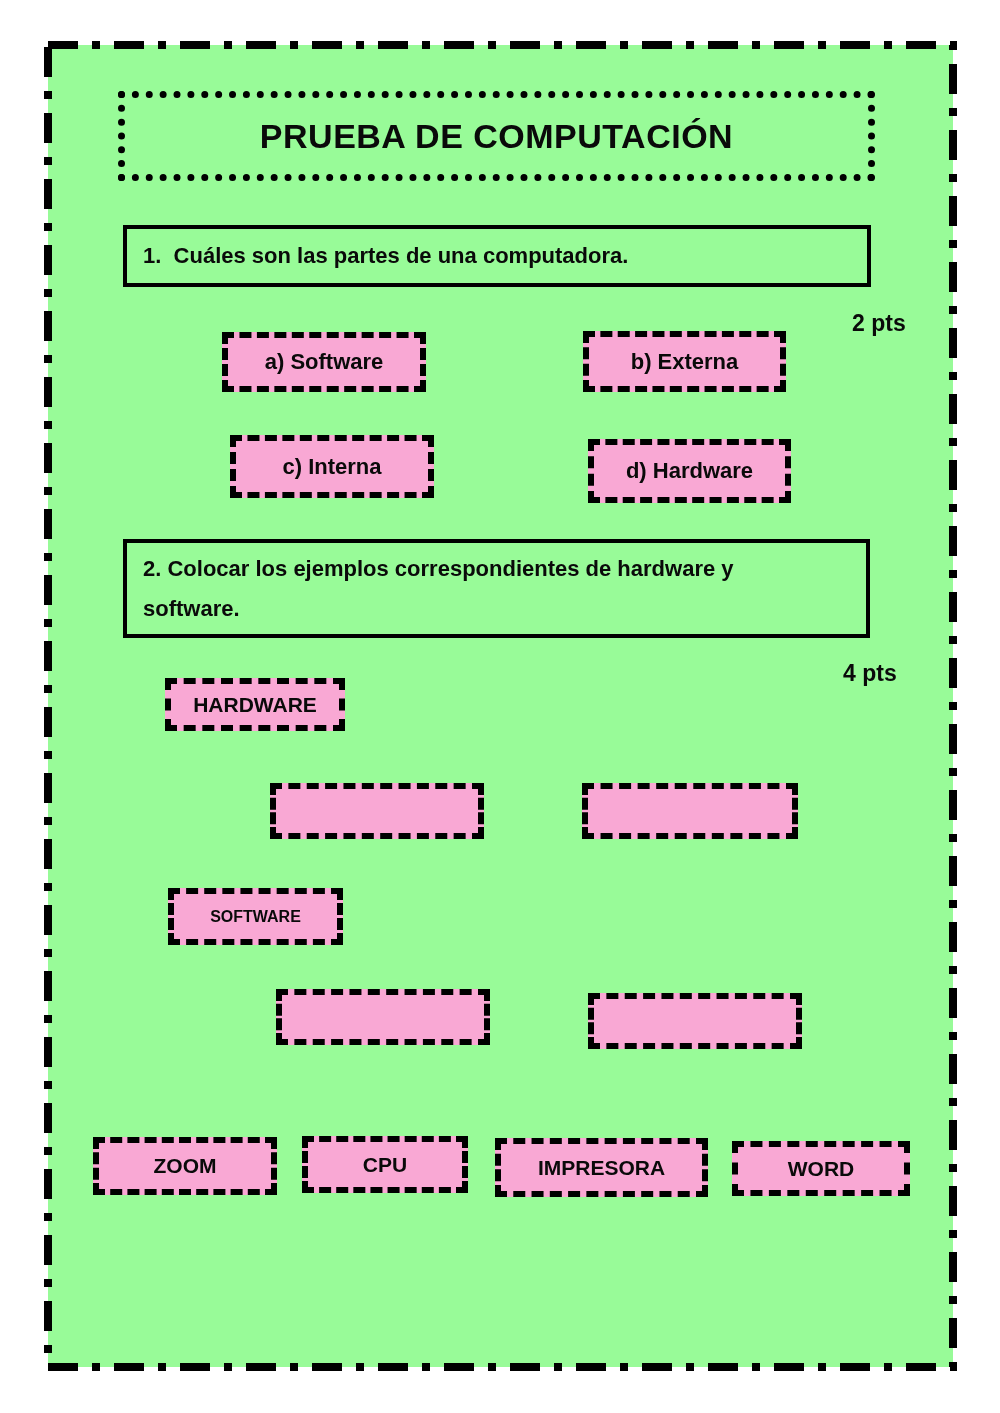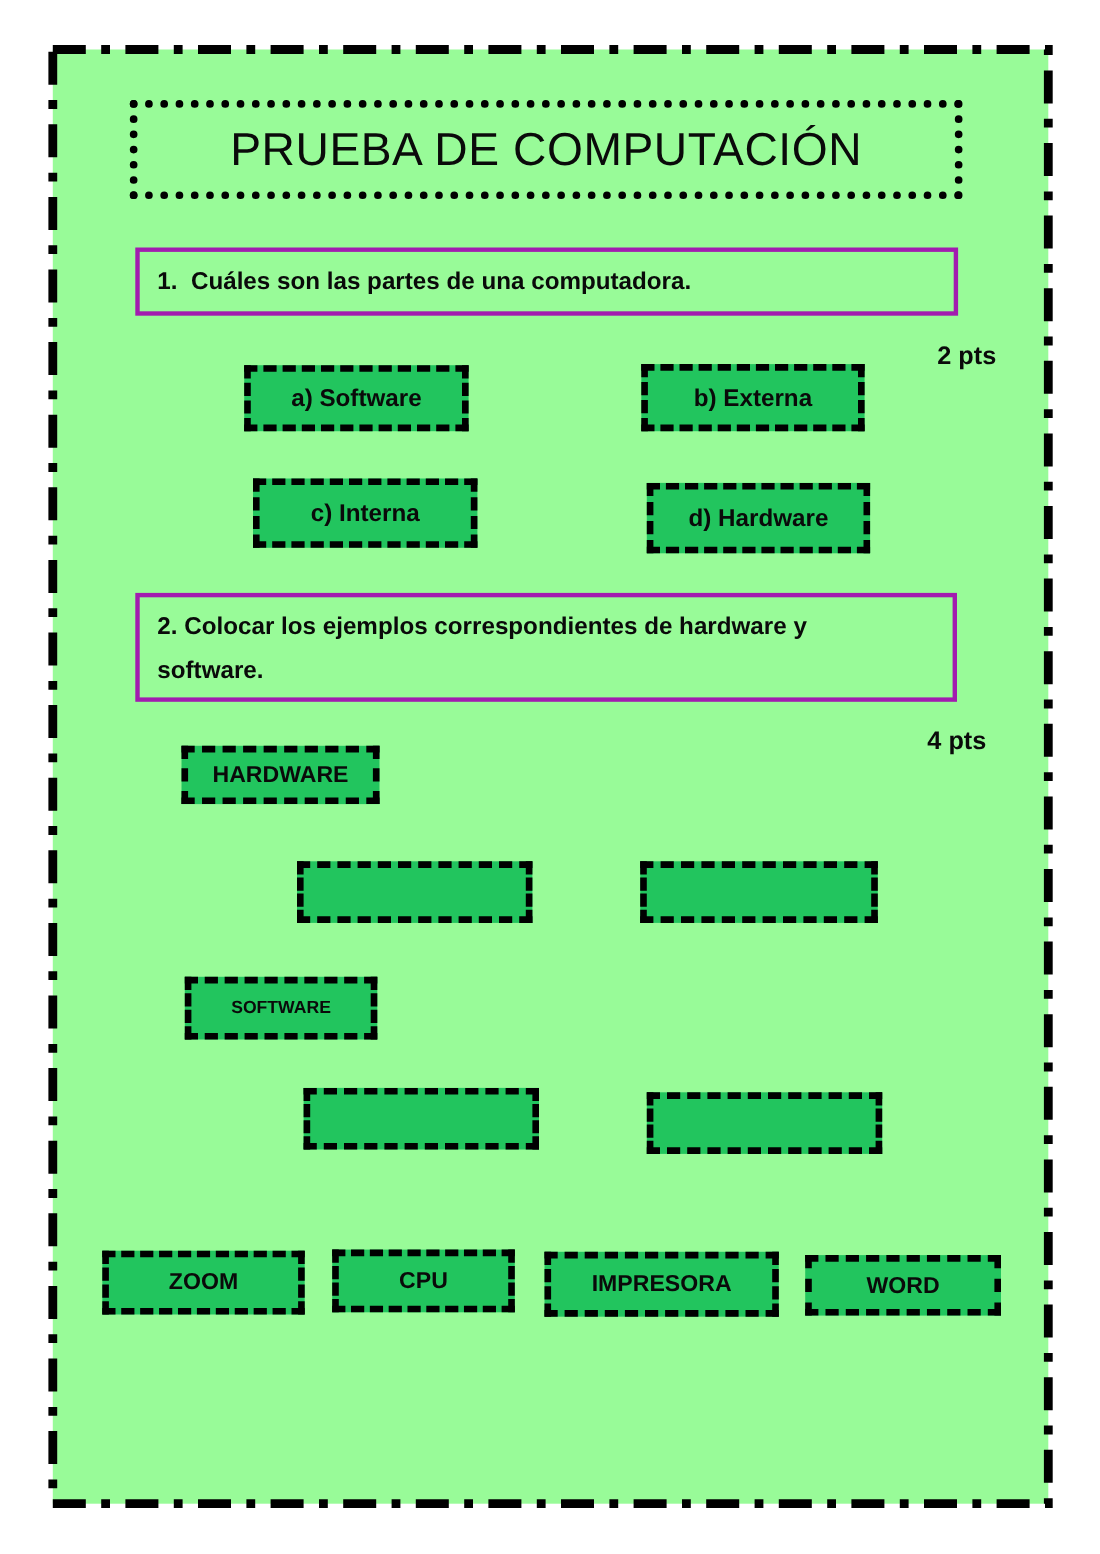--- a/index.html
+++ b/index.html
@@ -19,37 +19,37 @@
     position:absolute;left:0;top:0;width:1000px;height:1413px;
     pointer-events:none;
   }
   .title-box{
     position:absolute;left:118px;top:91px;width:757px;height:90px;
     border:7px dotted #000;
     display:flex;align-items:center;justify-content:center;
     box-sizing:border-box;
   }
   .title-text{
-    font-size:42px;font-weight:400;letter-spacing:0.5px;
+    font-size:34px;font-weight:700;letter-spacing:0.5px;
   }
   .q-box{
-    position:absolute;border:4px solid #a21caf;box-sizing:border-box;
+    position:absolute;border:4px solid #000000;box-sizing:border-box;
     display:flex;align-items:center;
     font-size:22px;font-weight:700;
   }
   .q1{left:123px;top:225px;width:748px;height:62px;padding:0 14px 0 16px;}
   .q2{left:123px;top:539px;width:747px;height:99px;padding:6px 30px 22px 16px;
       align-items:flex-start;line-height:1.8;}
   .pts{
     position:absolute;font-size:23px;font-weight:700;
   }
   .pts1{left:852px;top:310px;}
   .pts2{left:843px;top:660px;}
   .dash-box{
-    position:absolute;background:#22c55e;border:6px dashed #000;
+    position:absolute;background:#f9a8d4;border:6px dashed #000;
     box-sizing:border-box;
     display:flex;align-items:center;justify-content:center;
     font-size:22px;font-weight:700;
   }
   .opt-a{left:222px;top:332px;width:204px;height:60px;}
   .opt-b{left:583px;top:331px;width:203px;height:61px;}
   .opt-c{left:230px;top:435px;width:204px;height:63px;}
   .opt-d{left:588px;top:439px;width:203px;height:64px;}
   .cat-hw{left:165px;top:678px;width:180px;height:53px;font-size:21px;}
   .cat-sw{left:168px;top:888px;width:175px;height:57px;font-size:16px;}

